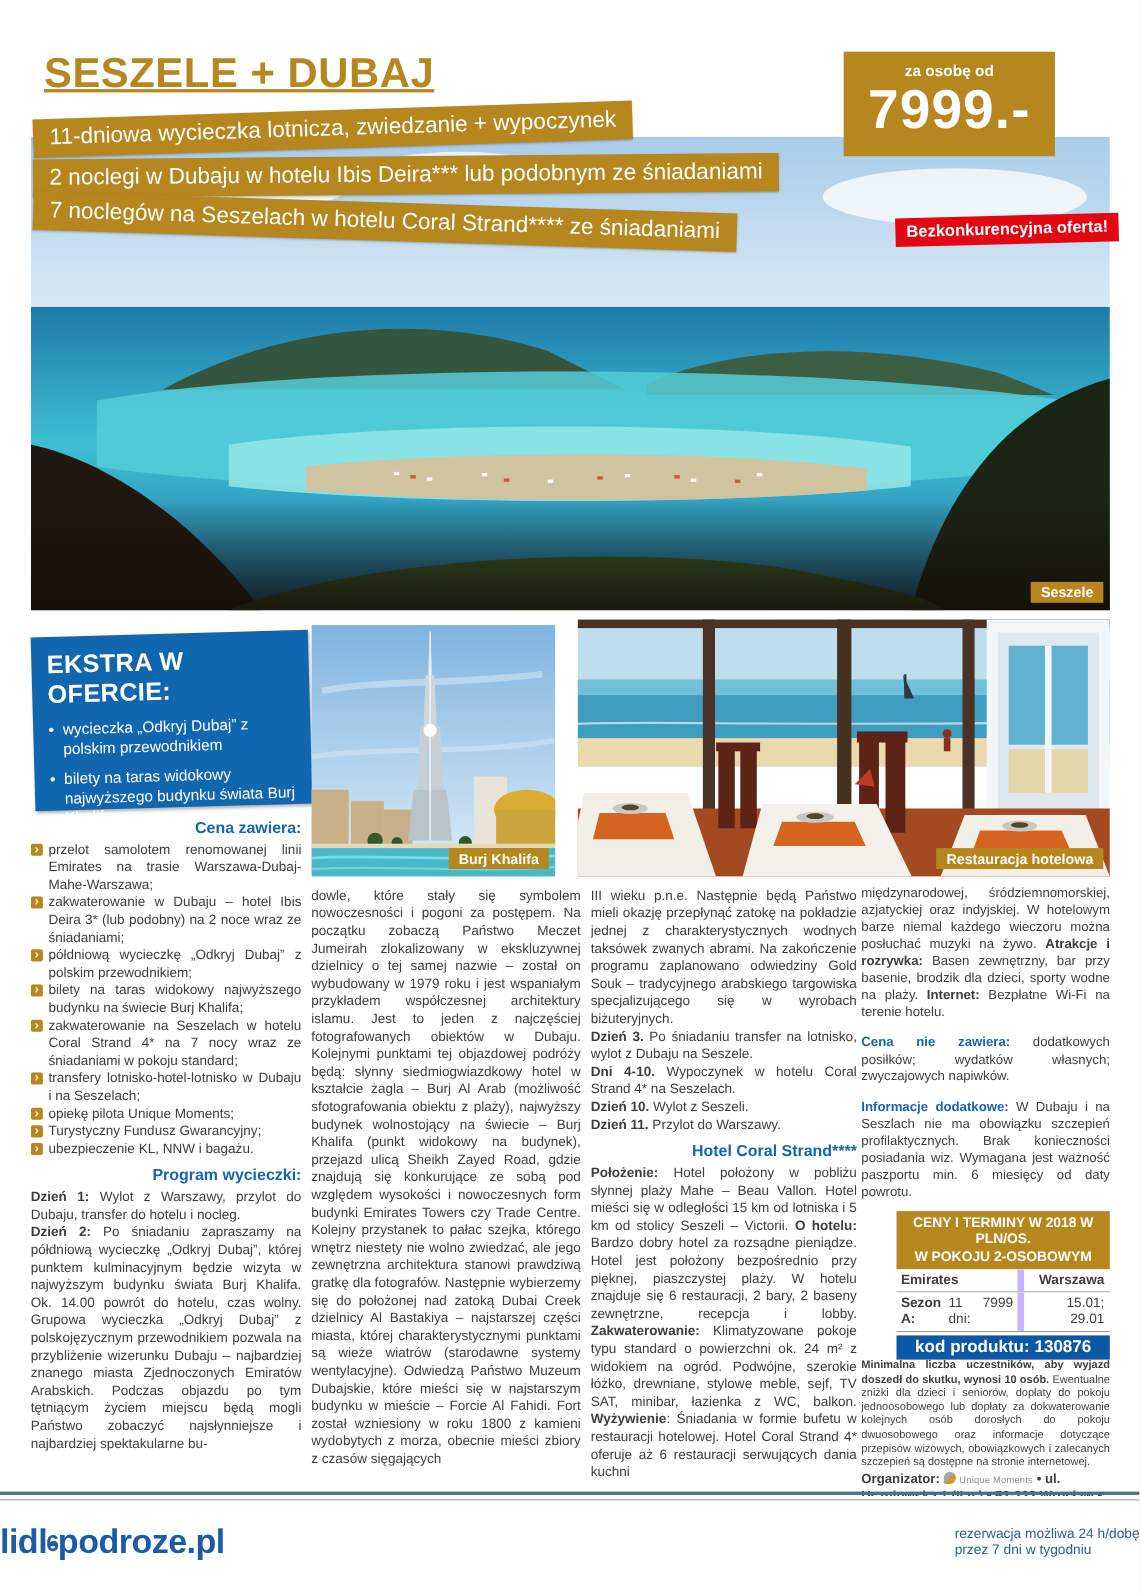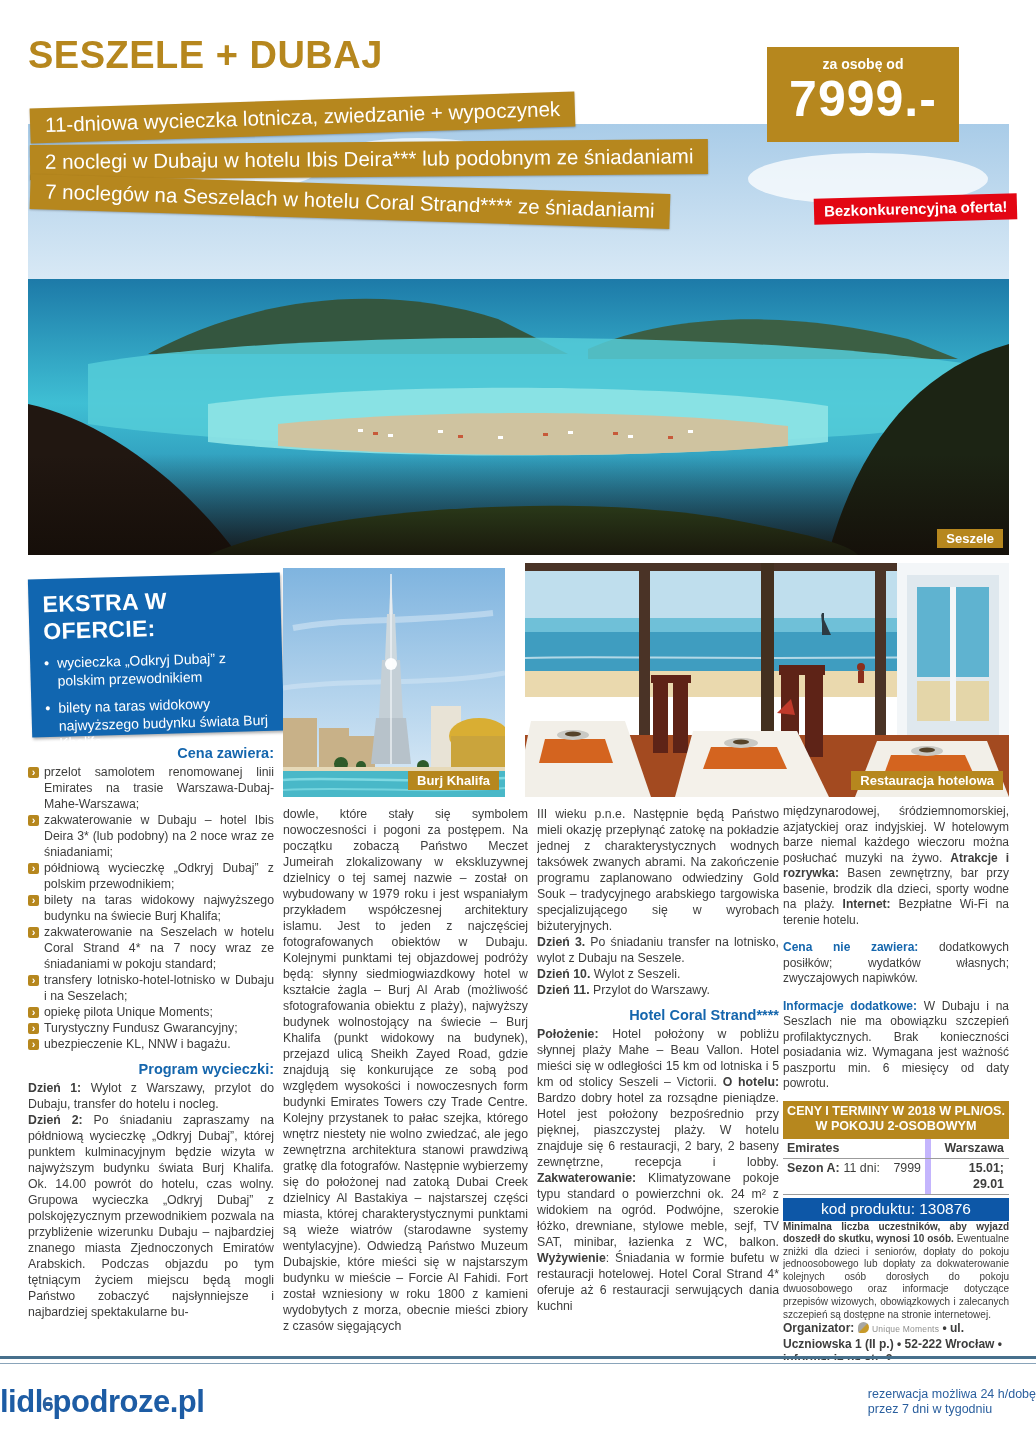--- a/index.html
+++ b/index.html
@@ -4,22 +4,22 @@
 <style>
   :root{
     --gold:#b6871e; --blue:#1566ad; --red:#e30613; --ink:#3d3d3c;
     --codeblue:#0d57a7; --extrablue:#1166b0; --footblue:#1d5ca4;
   }
   html,body{margin:0;padding:0;background:#e9e9e9;}
   .page{position:relative;width:1036px;height:1450px;background:#fff;margin:0 auto;
         font-family:"Liberation Sans",sans-serif;color:var(--ink);overflow:hidden;}
 
   
-  .title{position:absolute;left:28px;top:34px;margin:0;font-size:38px;font-weight:bold;
-         color:var(--gold);letter-spacing:.5px;}
+  .title{position:absolute;left:28px;top:34px;margin:12px;font-size:38px;font-weight:bold;
+         color:var(--gold);letter-spacing:.5px;text-decoration:underline;}
   .price-box{position:absolute;left:767px;top:47px;width:192px;height:95px;background:var(--gold);
              color:#fff;text-align:center;z-index:4;}
   .pb-label{font-size:14px;font-weight:bold;margin-top:9px;}
   .pb-value{font-size:50px;font-weight:bold;line-height:1.08;letter-spacing:1px;}
   .banner{position:absolute;left:30px;background:var(--gold);color:#fff;font-size:20.5px;
           padding:5px 15px 6px;white-space:nowrap;z-index:3;box-shadow:0 1px 2px rgba(0,0,0,.25);}
   .b1{top:100px;transform:rotate(-1.8deg);}
   .b2{top:142px;transform:rotate(-.5deg);}
   .b3{top:184px;transform:rotate(1.8deg);}
   .badge{position:absolute;left:814px;top:196px;background:var(--red);color:#fff;font-weight:bold;
@@ -54,31 +54,31 @@
   .mt{margin-top:9px !important;}
   .blue{color:var(--blue);}
   .includes{list-style:none;margin:0;padding:0;}
   .includes li{display:flex;gap:5px;}
   .sq{flex:0 0 11px;width:11px;height:11px;background:var(--gold);color:#fff;font-size:11px;
       line-height:10px;text-align:center;border-radius:2px;margin-top:3px;font-weight:bold;}
   .li-text{flex:1;}
   .gap{margin-top:12px !important;}
 
   
-  .ptable{margin-top:9px;text-align:left;}
+  .ptable{margin-top:9px;text-align:left;margin-left:32px;}
   .pt-head{background:var(--gold);color:#fff;font-weight:bold;font-size:12.6px;line-height:15.5px;
            text-align:center;padding:3px 0 4px;}
   .pt-row{display:flex;font-size:12.4px;border-bottom:1px solid #9b9b9b;background:#fff;}
   .pt-row1{font-weight:bold;}
   .pt-cell-l{flex:1;padding:2px 4px;display:flex;gap:4px;align-items:baseline;}
   .pt-cell-r{width:84px;border-left:6px solid #c4b5fd;padding:2px 5px;text-align:right;
              box-sizing:border-box;font-weight:bold;}
-  .pt-row2 .pt-cell-r{font-weight:bold;}
+  .pt-row2 .pt-cell-r{font-weight:normal;}
   .pt-price{margin-left:auto;}
-  .pt-code{background:var(--codeblue);color:#fff;font-weight:normal;font-size:15.5px;text-align:center;
+  .pt-code{background:var(--codeblue);color:#fff;font-weight:bold;font-size:15.5px;text-align:center;
            padding:3px 0 4px;margin-top:3px;}
 
   .fine-print{margin-top:8px;font-size:10px;line-height:12.6px;}
   .organizer{margin-top:8px;font-size:12px;line-height:15px;font-weight:bold;text-align:left;}
   .um-logo{white-space:nowrap;}
   .um-swoosh{display:inline-block;width:11px;height:11px;border-radius:50% 50% 50% 2px;
              background:linear-gradient(135deg,#a7a7a5 45%,#c79a2a 55%);vertical-align:-1px;}
   .um-text{font-size:8.5px;color:#8f8f8d;font-weight:normal;letter-spacing:.2px;}
 
   
@@ -308,20 +308,21 @@
     <p><strong>Dzień 2:</strong><span> Po śniadaniu zapraszamy na półdniową wycieczkę „Odkryj Dubaj”, której punktem kulminacyjnym będzie wizyta w najwyższym budynku świata Burj Khalifa. Ok. 14.00 powrót do hotelu, czas wolny. Grupowa wycieczka „Odkryj Dubaj” z polskojęzycznym przewodnikiem pozwala na przybliżenie wizerunku Dubaju – najbardziej znanego miasta Zjednoczonych Emiratów Arabskich. Podczas objazdu po tym tętniącym życiem miejscu będą mogli Państwo zobaczyć najsłynniejsze i najbardziej spektakularne bu-</span></p>
   </div>
 
   <div class="col col2">
     <p>dowle, które stały się symbolem nowoczesności i pogoni za postępem. Na początku zobaczą Państwo Meczet Jumeirah zlokalizowany w ekskluzywnej dzielnicy o tej samej nazwie – został on wybudowany w 1979 roku i jest wspaniałym przykładem współczesnej architektury islamu. Jest to jeden z najczęściej fotografowanych obiektów w Dubaju. Kolejnymi punktami tej objazdowej podróży będą: słynny siedmiogwiazdkowy hotel w kształcie żagla – Burj Al Arab (możliwość sfotografowania obiektu z plaży), najwyższy budynek wolnostojący na świecie – Burj Khalifa (punkt widokowy na budynek), przejazd ulicą Sheikh Zayed Road, gdzie znajdują się konkurujące ze sobą pod względem wysokości i nowoczesnych form budynki Emirates Towers czy Trade Centre. Kolejny przystanek to pałac szejka, którego wnętrz niestety nie wolno zwiedzać, ale jego zewnętrzna architektura stanowi prawdziwą gratkę dla fotografów. Następnie wybierzemy się do położonej nad zatoką Dubai Creek dzielnicy Al Bastakiya – najstarszej części miasta, której charakterystycznymi punktami są wieże wiatrów (starodawne systemy wentylacyjne). Odwiedzą Państwo Muzeum Dubajskie, które mieści się w najstarszym budynku w mieście – Forcie Al Fahidi. Fort został wzniesiony w roku 1800 z kamieni wydobytych z morza, obecnie mieści zbiory z czasów sięgających</p>
   </div>
 
   <div class="col col3">
     <p>III wieku p.n.e. Następnie będą Państwo mieli okazję przepłynąć zatokę na pokładzie jednej z charakterystycznych wodnych taksówek zwanych abrami. Na zakończenie programu zaplanowano odwiedziny Gold Souk – tradycyjnego arabskiego targowiska specjalizującego się w wyrobach biżuteryjnych.</p>
     <p><strong>Dzień 3.</strong><span> Po śniadaniu transfer na lotnisko, wylot z Dubaju na Seszele.</span></p>
+    <p><strong>Dni 4-10.</strong><span> Wypoczynek w hotelu Coral Strand 4* na Seszelach.</span></p>
     <p><strong>Dzień 10.</strong><span> Wylot z Seszeli.</span></p>
     <p><strong>Dzień 11.</strong><span> Przylot do Warszawy.</span></p>
     <h3 class="blue-h mt">Hotel Coral Strand****</h3>
     <p><strong>Położenie:</strong><span> Hotel położony w pobliżu słynnej plaży Mahe – Beau Vallon. Hotel mieści się w odległości 15 km od lotniska i 5 km od stolicy Seszeli – Victorii. </span><strong>O hotelu:</strong><span> Bardzo dobry hotel za rozsądne pieniądze. Hotel jest położony bezpośrednio przy pięknej, piaszczystej plaży. W hotelu znajduje się 6 restauracji, 2 bary, 2 baseny zewnętrzne, recepcja i lobby. </span><strong>Zakwaterowanie:</strong><span> Klimatyzowane pokoje typu standard o powierzchni ok. 24 m² z widokiem na ogród. Podwójne, szerokie łóżko, drewniane, stylowe meble, sejf, TV SAT, minibar, łazienka z WC, balkon. </span><strong>Wyżywienie</strong><span>: Śniadania w formie bufetu w restauracji hotelowej. Hotel Coral Strand 4* oferuje aż 6 restauracji serwujących dania kuchni</span></p>
   </div>
 
   <div class="col col4">
     <p><span>międzynarodowej, śródziemnomorskiej, azjatyckiej oraz indyjskiej. W hotelowym barze niemal każdego wieczoru można posłuchać muzyki na żywo. </span><strong>Atrakcje i rozrywka:</strong><span> Basen zewnętrzny, bar przy basenie, brodzik dla dzieci, sporty wodne na plaży. </span><strong>Internet:</strong><span> Bezpłatne Wi-Fi na terenie hotelu.</span></p>
     <p class="gap"><strong class="blue">Cena nie zawiera:</strong><span> dodatkowych posiłków; wydatków własnych; zwyczajowych napiwków.</span></p>
     <p class="gap"><strong class="blue">Informacje dodatkowe:</strong><span> W Dubaju i na Seszlach nie ma obowiązku szczepień profilaktycznych. Brak konieczności posiadania wiz. Wymagana jest ważność paszportu min. 6 miesięcy od daty powrotu.</span></p>

